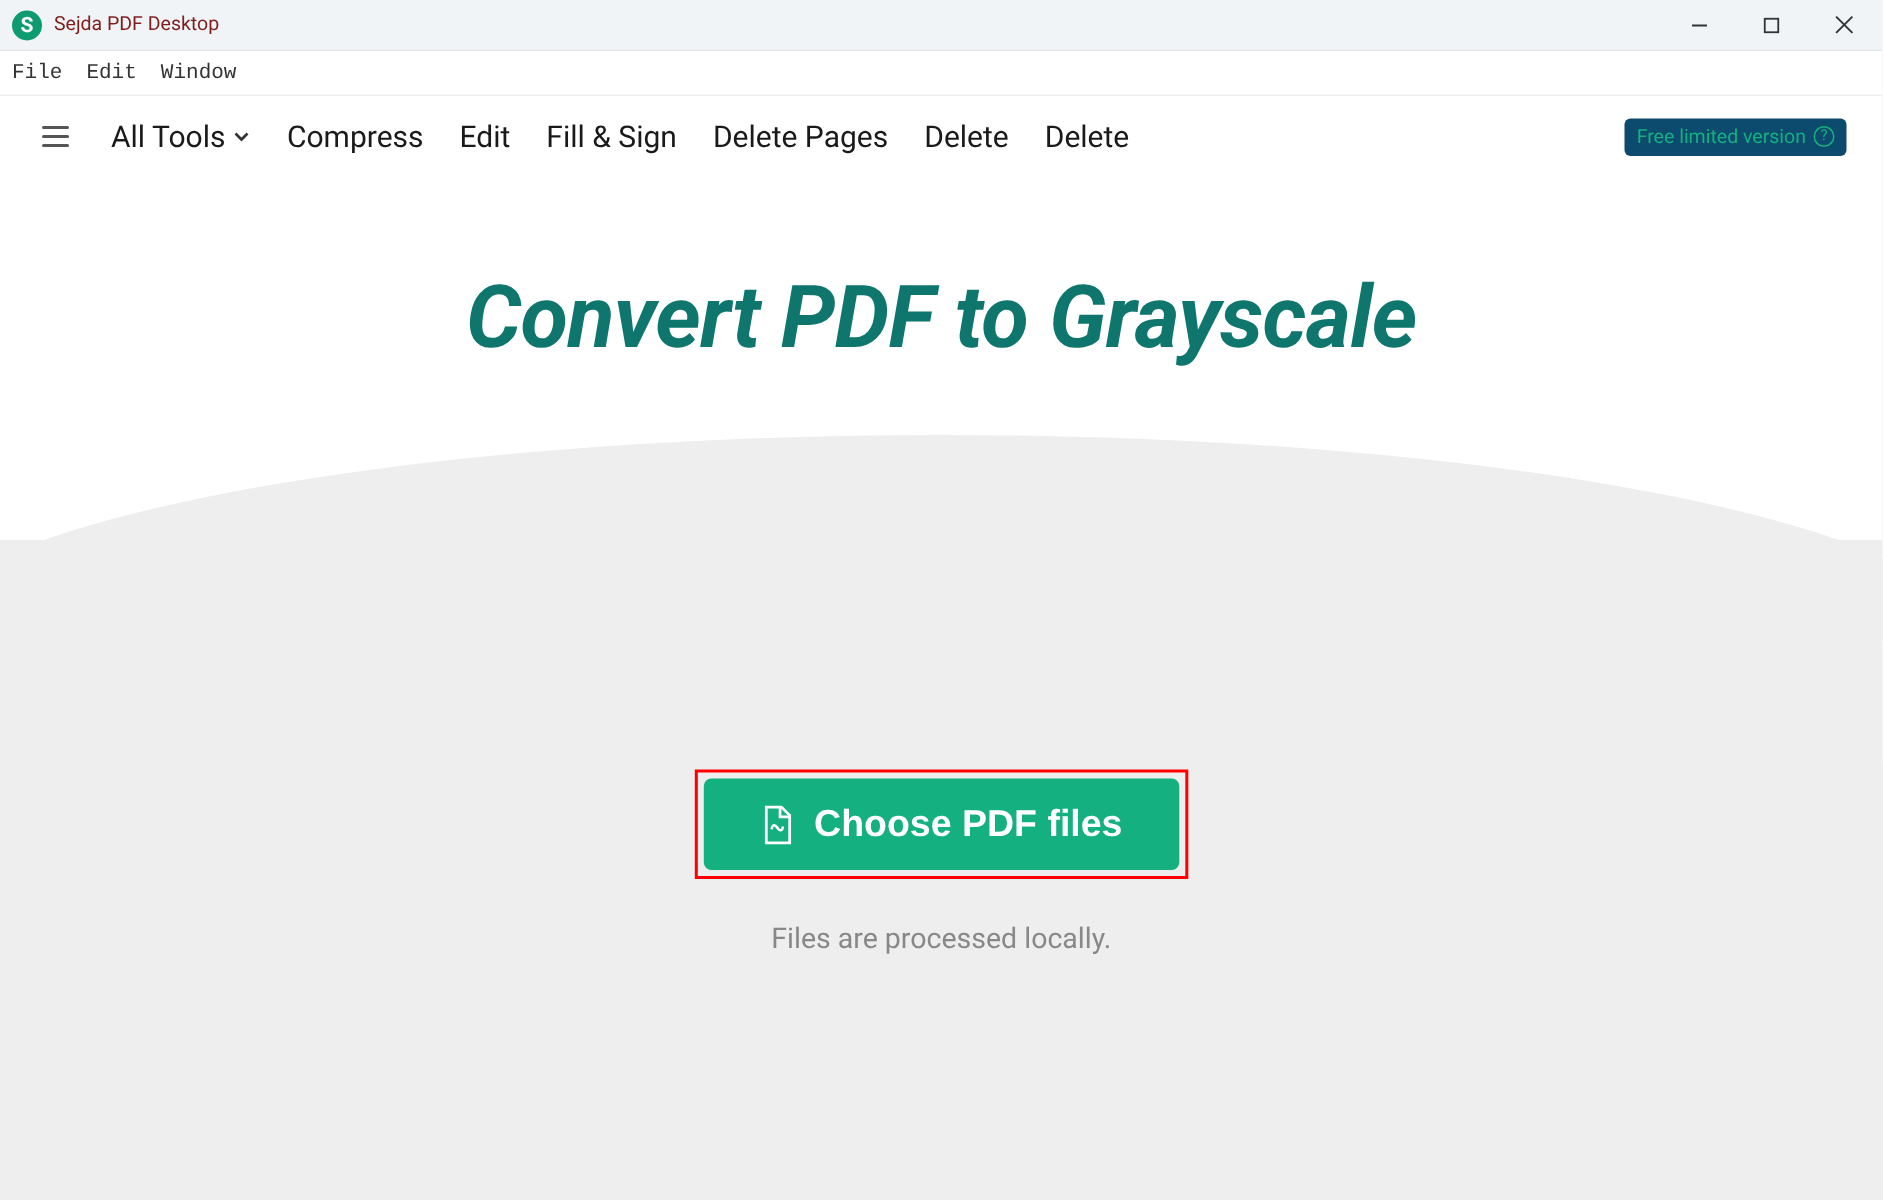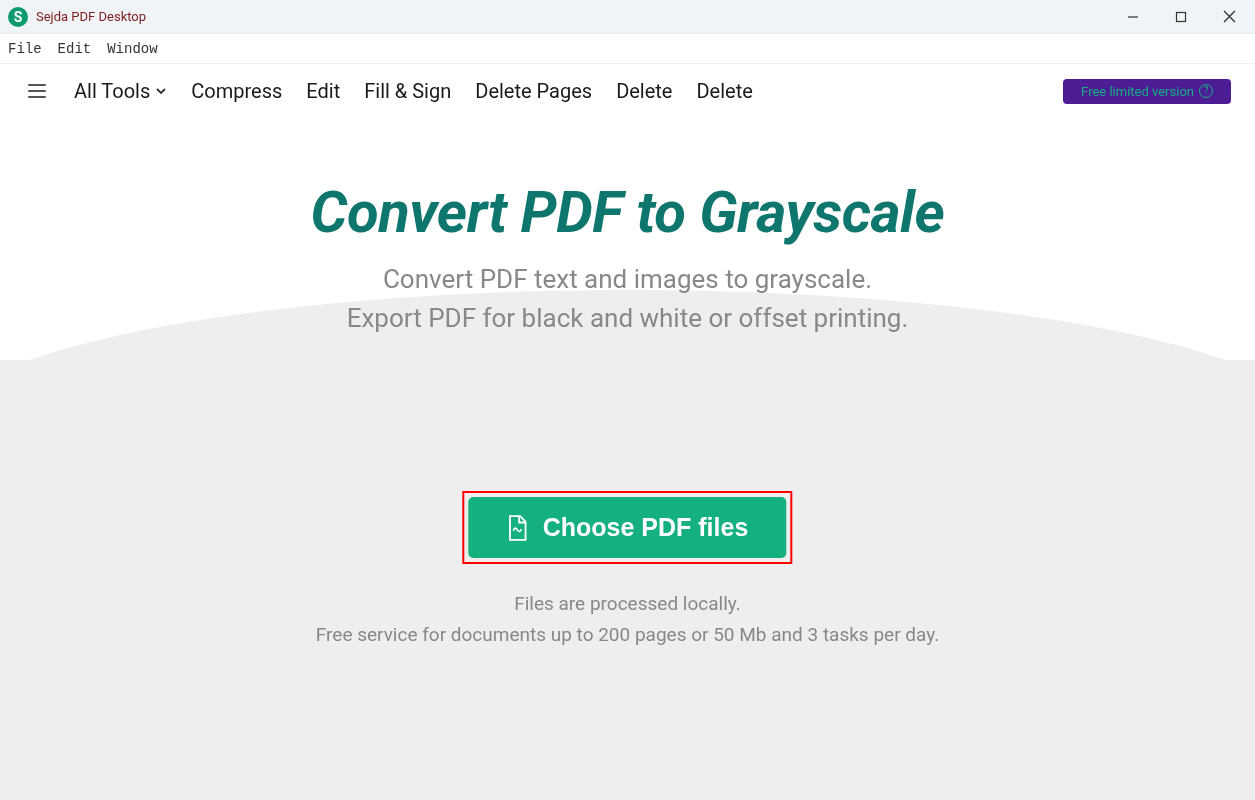--- a/index.html
+++ b/index.html
@@ -93,24 +93,24 @@
       color: #1a1a1a;
       cursor: pointer;
       display: flex;
       align-items: center;
       gap: 5px;
     }
     .toolbar-right {
       margin-left: auto;
     }
     .version-badge {
-      background: #4c1d95;
+      background: #0c4a6e;
       color: #14b07f;
       font-size: 13px;
-      padding: 5px 18px;
+      padding: 5px 8px;
       border-radius: 4px;
       display: flex;
       align-items: center;
       gap: 5px;
       cursor: pointer;
       margin-left: 48px;
     }
     .version-badge-q {
       width: 14px;
       height: 14px;
@@ -156,21 +156,21 @@
       position: absolute;
       top: -70px;
       left: -5%;
       right: -5%;
       height: 140px;
       background: #eeeeee;
       border-radius: 50% 50% 0 0 / 100% 100% 0 0;
     }
     .upload-area {
       position: absolute;
-      top: 491px;
+      top: 513px;
       left: 50%;
       transform: translateX(-50%);
       z-index: 3;
       text-align: center;
     }
     .upload-highlight {
       border: 2px solid #ff0000;
       padding: 4px;
       display: inline-block;
       margin-bottom: 28px;
@@ -259,34 +259,29 @@
   <div class="toolbar-right">
     <div class="version-badge">
       <span>Free limited version</span>
       <span class="version-badge-q">?</span>
     </div>
   </div>
 </div>
 
 <div class="main">
   <h1 class="page-title">Convert PDF to Grayscale</h1>
-  <div class="page-subtitle">
-    <div>Convert PDF text and images to grayscale.</div>
-    <div>Export PDF for black and white or offset printing.</div>
-  </div>
 </div>
 
 <div class="bg-wave"></div>
 
 <div class="upload-area">
   <div class="upload-highlight">
     <button class="upload-button">
       <svg viewBox="0 0 24 30" fill="none">
         <path d="M4 2 L15 2 L21 8 L21 28 L4 28 Z" stroke="#fff" stroke-width="2" fill="none"></path>
         <path d="M14 2 L14 9 L21 9" stroke="#fff" stroke-width="2" fill="none"></path>
         <path d="M8 18 C8 15 10 14 12 17 C14 20 16 19 16 16" stroke="#fff" stroke-width="1.8" fill="none"></path>
       </svg>
       <span>Choose PDF files</span>
     </button>
   </div>
   <div class="info-text-1">Files are processed locally.</div>
-  <div class="info-text-2">Free service for documents up to 200 pages or 50 Mb and 3 tasks per day.</div>
 </div>
 
 </body></html>

